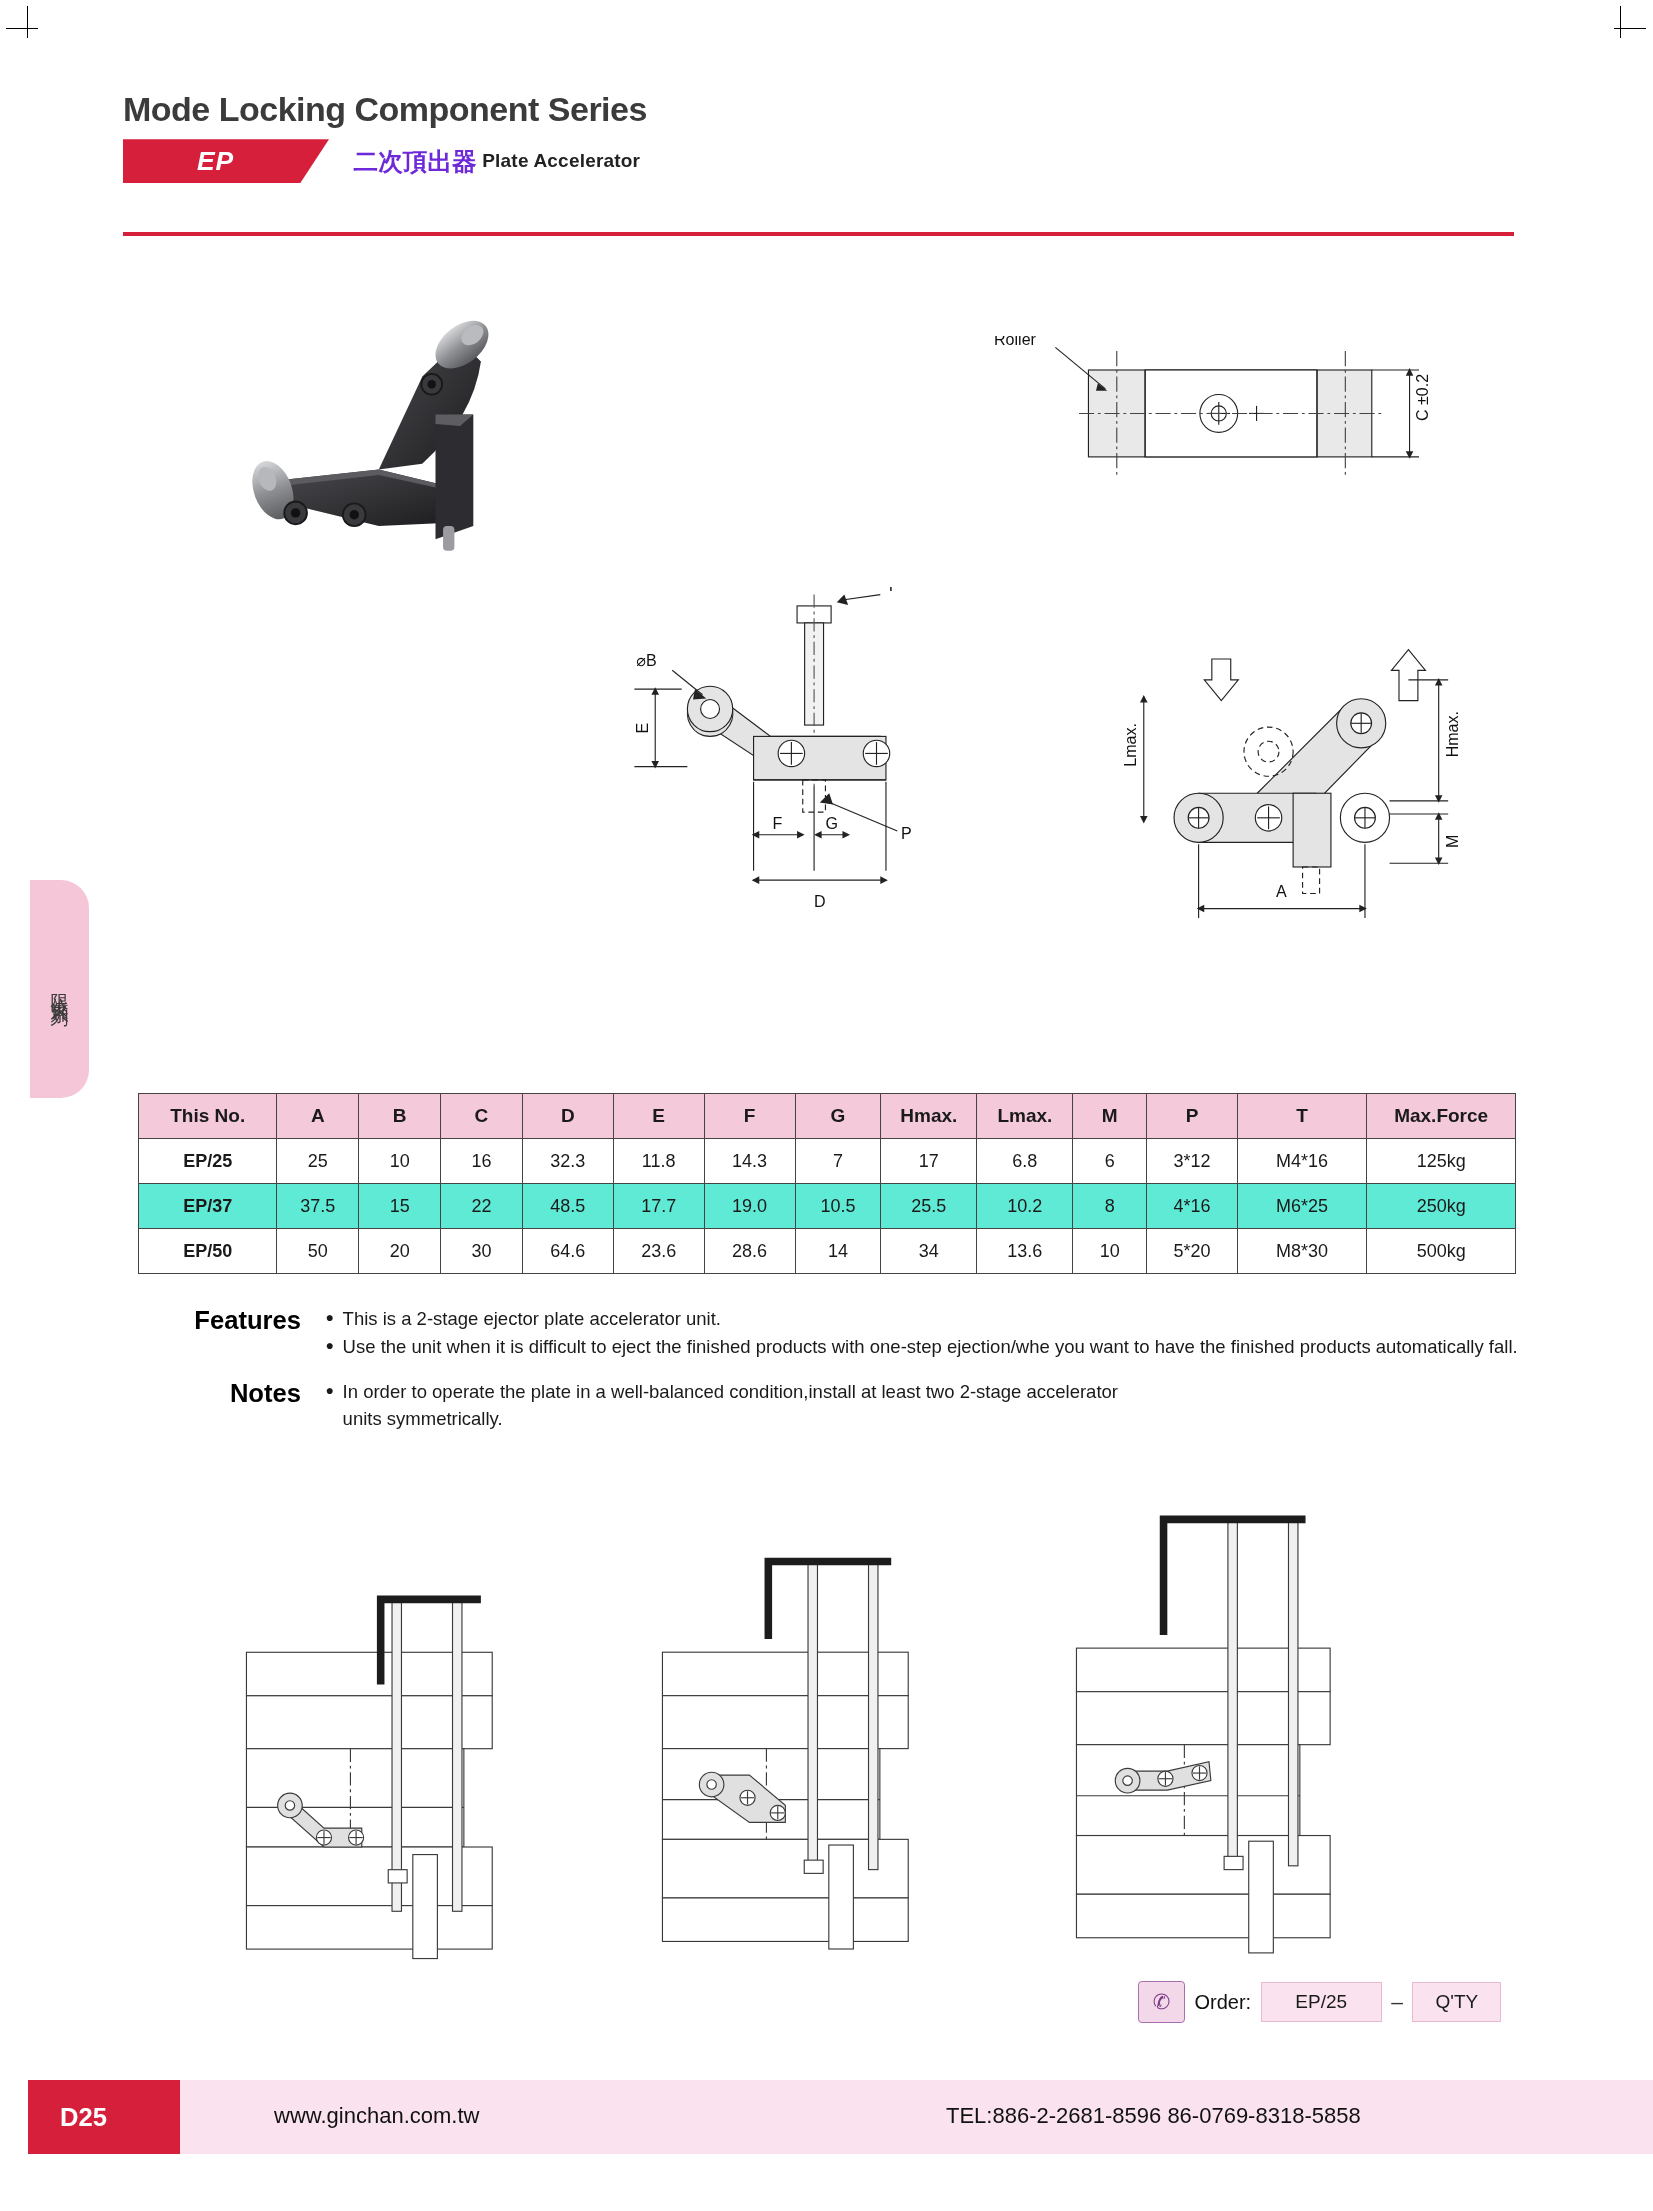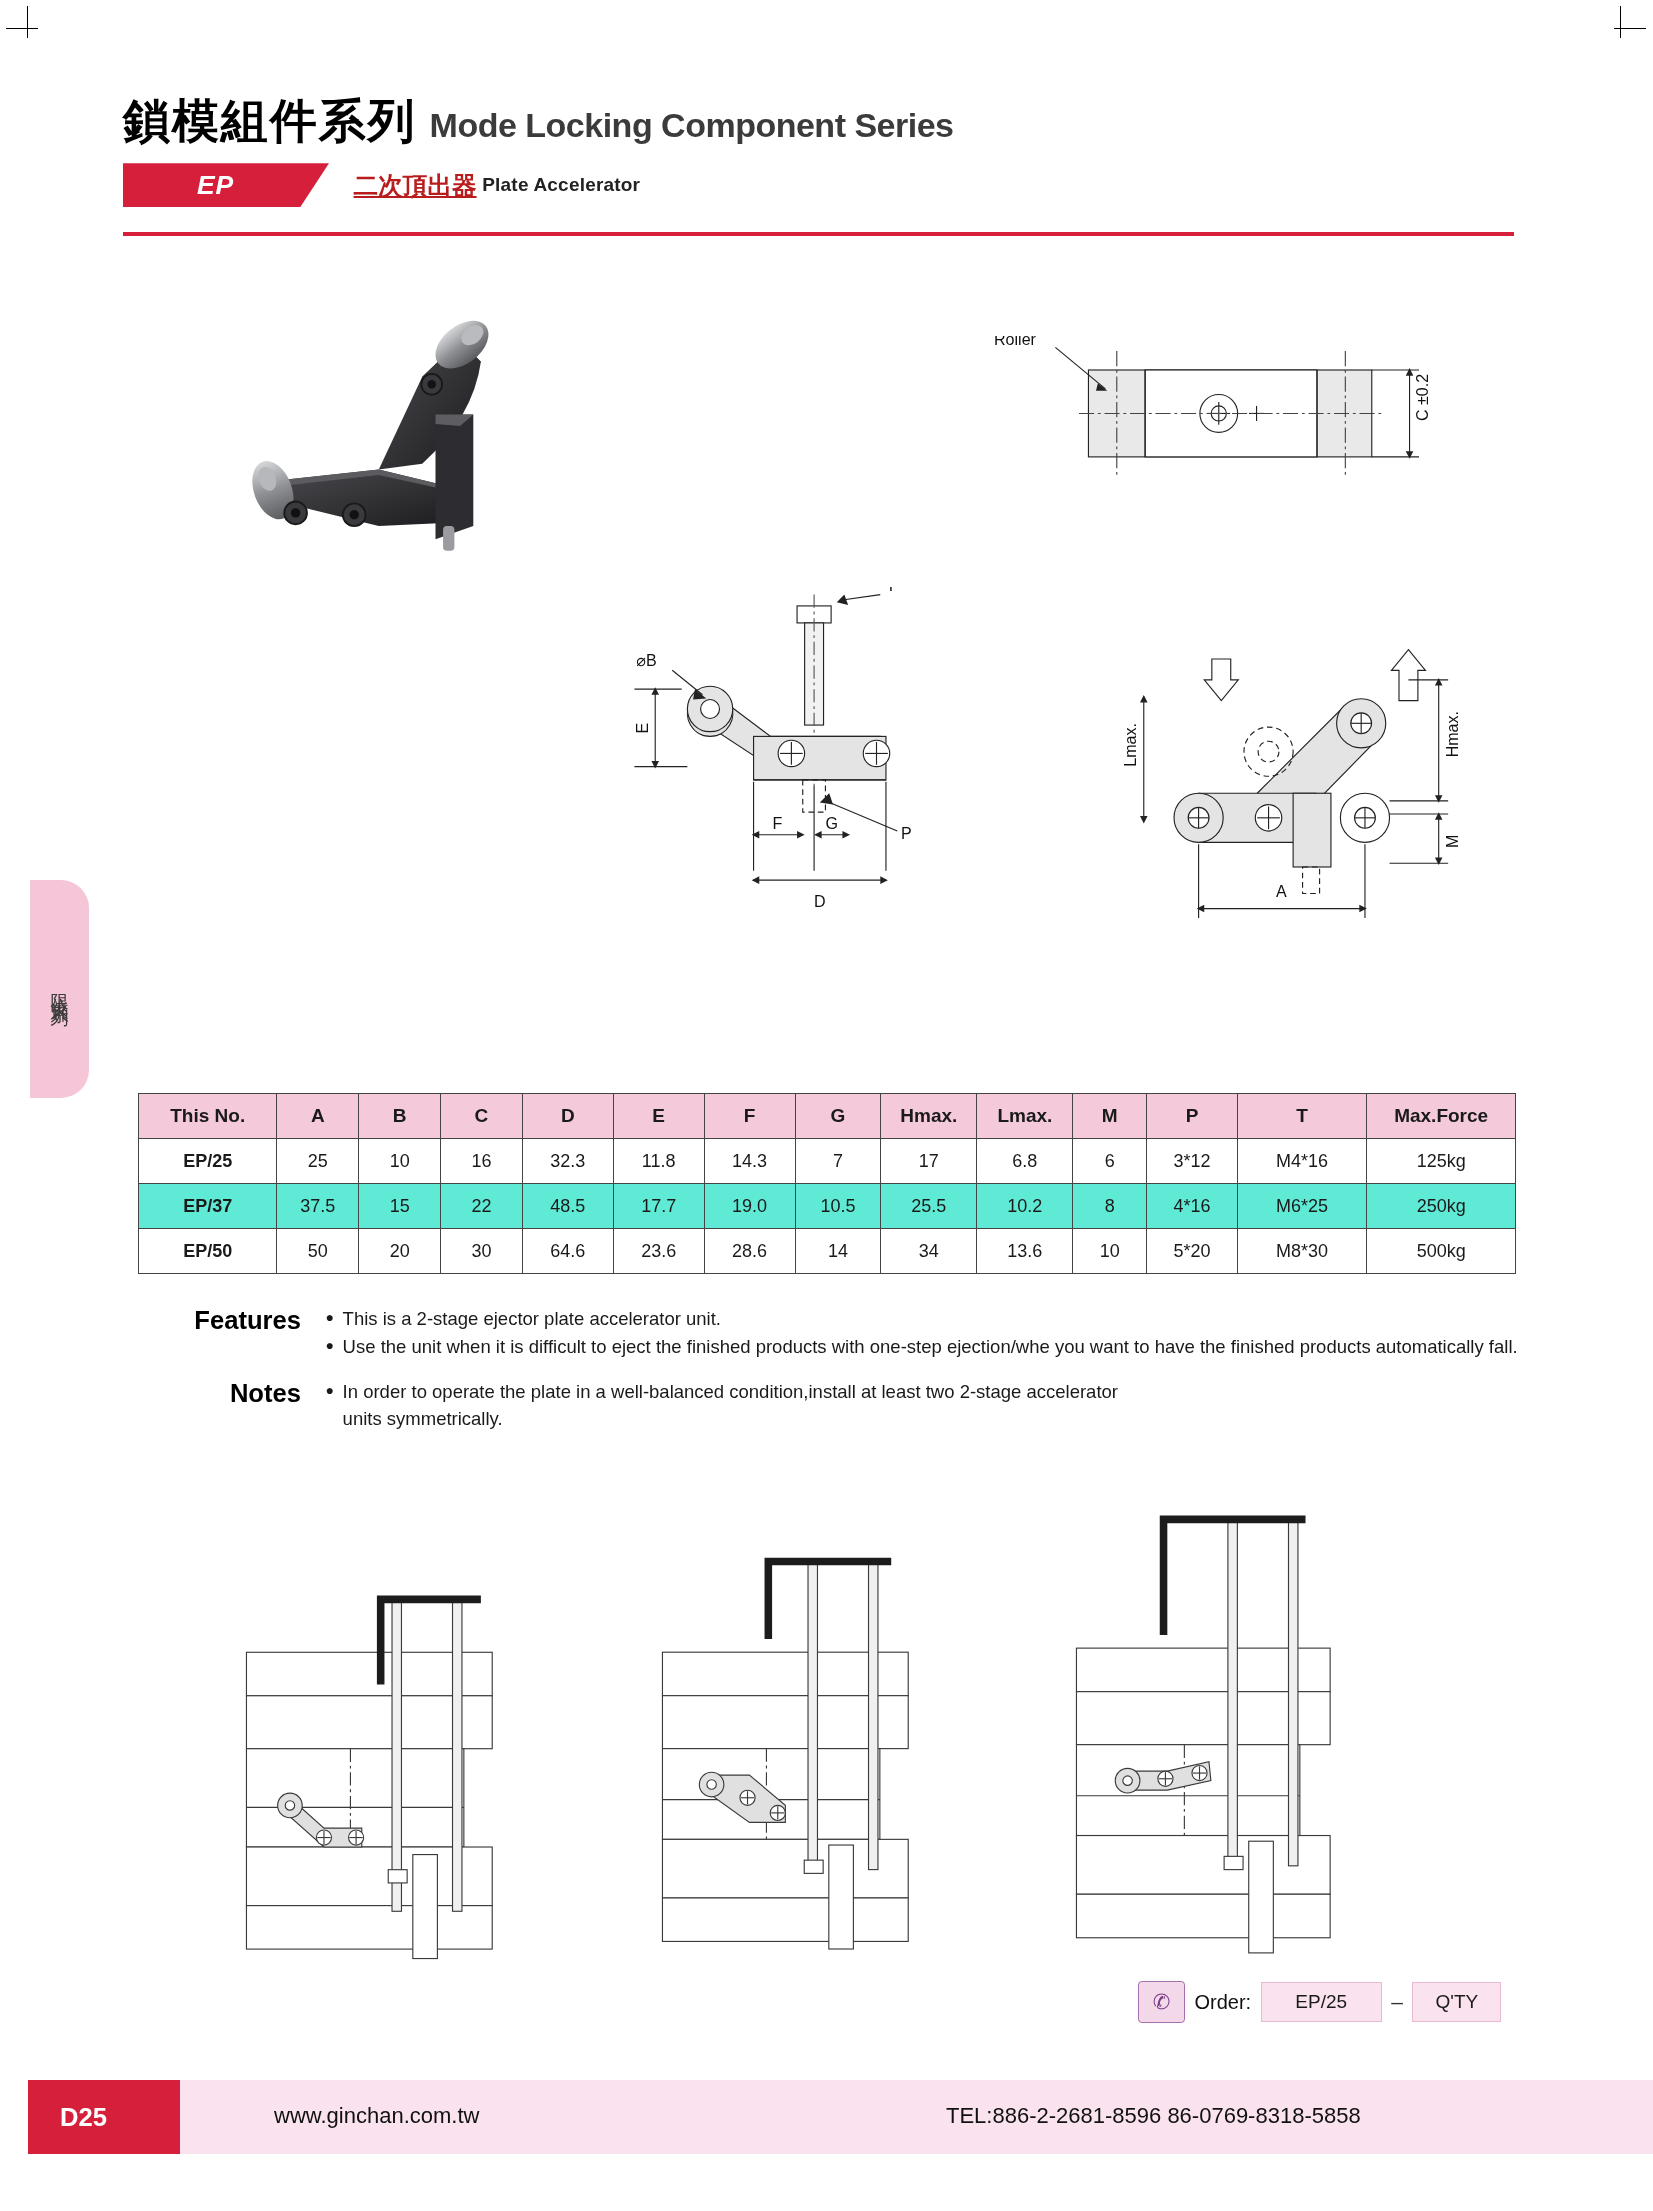--- a/index.html
+++ b/index.html
@@ -70,22 +70,21 @@
     font-size: 26.5px;
     font-weight: bold;
     font-style: italic;
     letter-spacing: 0.9px;
     margin-right: 21px;
   }
   .sub-cn {
     font-size: 24.6px;
     font-weight: bold;
     margin-left: 24.6px;
-    color: #b91c1c;
-    text-decoration: underline;
+    color: #6d28d9;
   }
   .sub-en {
     font-size: 19px;
     font-weight: bold;
     margin-left: 5.7px;
     color: #222;
     letter-spacing: 0.2px;
   }
   .red-rule {
     position: absolute;
@@ -289,21 +288,20 @@
 
 <div class="page">
 
   <div class="crop" style="left:26.5px;top:5.7px;width:1.4px;height:32px;"></div>
   <div class="crop" style="left:5.7px;top:28px;width:32px;height:1.4px;"></div>
   <div class="crop" style="left:1620px;top:5.7px;width:1.4px;height:32px;"></div>
   <div class="crop" style="left:1614px;top:28px;width:32px;height:1.4px;"></div>
 
   <div class="header">
     <div class="title-row">
-      <div class="title-cn">鎖模組件系列</div>
       <div class="title-en">Mode Locking Component Series</div>
     </div>
     <div class="subtitle-row">
       <div class="code-tag">
         <span>EP</span>
       </div>
       <div class="sub-cn">二次頂出器</div>
       <div class="sub-en">Plate Accelerator</div>
     </div>
   </div>

